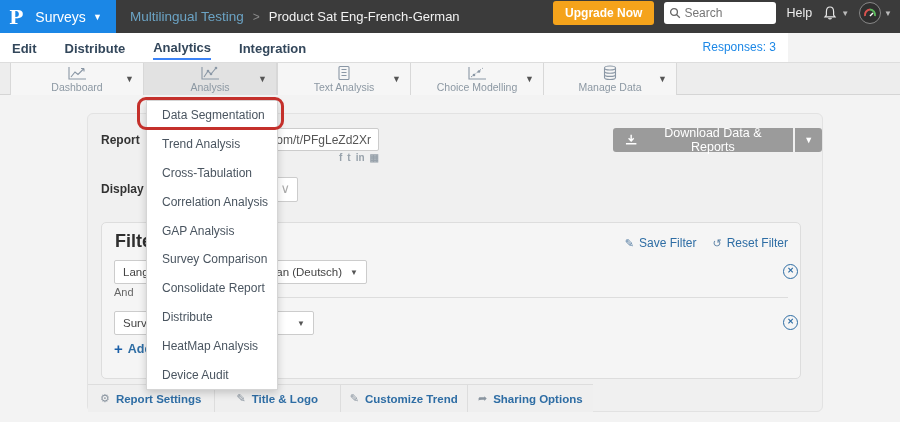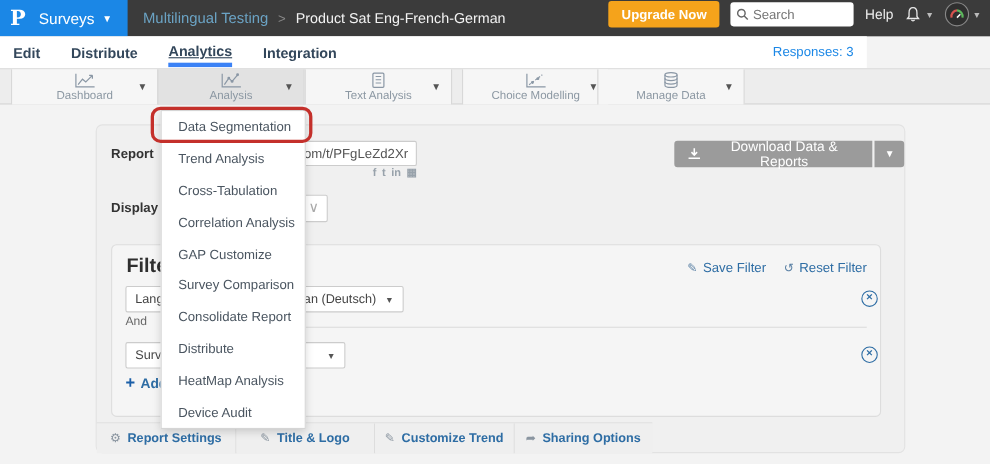--- a/index.html
+++ b/index.html
@@ -27,21 +27,21 @@
   .helplink { color:#eee; font-size:12.5px; cursor:pointer; }
   .icon-caret { color:#bbb; font-size:8px; }
   .bellwrap, .avatarwrap { display:flex; align-items:center; gap:3px; cursor:pointer; }
   .avatar { width:22px; height:22px; border-radius:50%; background:#2f2f2f; border:1px solid #888;
             display:flex; align-items:center; justify-content:center; }
 
   
   .subnav { position:absolute; left:0; top:33px; width:788px; height:29px; background:#fff; }
   .subnav .links { position:absolute; left:12px; top:0; height:29px; display:flex; gap:28px; align-items:center; }
   .subnav a { font-size:13px; color:#33475b; font-weight:bold; text-decoration:none; cursor:pointer; padding:5px 0 3px 0; }
-  .subnav a.active { border-bottom:4px solid #3b82f6;text-decoration:underline; }
+  .subnav a.active { border-bottom:2px solid #3b82f6; }
   .responses { position:absolute; right:12px; top:7px; font-size:12px; color:#1b87e6; }
 
   
   .toolbar { position:absolute; left:0; top:62px; width:900px; height:33px; background:#ededed;
              border-top:1px solid #ddd; border-bottom:1px solid #d5d5d5; }
   .tseg { position:absolute; top:0; height:32px; width:134px; background:#f6f6f6; border-left:1px solid #d8d8d8;
           border-right:1px solid #d8d8d8; cursor:pointer; }
   .tseg.open { background:#e2e2e2; }
   .tseg .ticon { position:absolute; left:50%; transform:translateX(-50%); top:2px; }
   .tseg .tlabel { position:absolute; left:0; right:0; bottom:2px; text-align:center; font-size:10.5px; color:#8c98a3; }
@@ -183,21 +183,21 @@
     <div class="tseg" style="left:277px">
       <svg class="ticon" width="24" height="16" viewBox="0 0 24 16">
         <rect x="7" y="1.5" width="10" height="13" rx="1" fill="none" stroke="#8a97a5" stroke-width="1.1"></rect>
         <line x1="9.5" y1="4.5" x2="14.5" y2="4.5" stroke="#8a97a5" stroke-width="1"></line>
         <line x1="9.5" y1="7.5" x2="14.5" y2="7.5" stroke="#8a97a5" stroke-width="1"></line>
         <line x1="9.5" y1="10.5" x2="14.5" y2="10.5" stroke="#8a97a5" stroke-width="1"></line>
       </svg>
       <span class="tlabel">Text Analysis</span>
       <span class="tcaret">▼</span>
     </div>
-    <div class="tseg" style="left:420px">
+    <div class="tseg" style="left:410px">
       <svg class="ticon" width="24" height="16" viewBox="0 0 24 16">
         <path d="M4,2 V14 H21" fill="none" stroke="#8a97a5" stroke-width="1.1"></path>
         <path d="M6,12 L18,3" fill="none" stroke="#8a97a5" stroke-width="1" stroke-dasharray="2,1.5"></path>
         <circle cx="9" cy="10" r="1.3" fill="#8a97a5"></circle>
           <circle cx="14" cy="6.5" r="1.3" fill="#8a97a5"></circle>
       </svg>
       <span class="tlabel">Choice Modelling</span>
       <span class="tcaret">▼</span>
     </div>
     <div class="tseg" style="left:543px">
@@ -286,21 +286,21 @@
         <span class="ftlabel">Sharing Options</span>
       </div>
     </div>
   </div>
 
   <div class="menu">
     <div class="mitem">Data Segmentation</div>
     <div class="mitem">Trend Analysis</div>
     <div class="mitem">Cross-Tabulation</div>
     <div class="mitem">Correlation Analysis</div>
-    <div class="mitem">GAP Customize</div>
+    <div class="mitem">GAP Analysis</div>
     <div class="mitem">Survey Comparison</div>
     <div class="mitem">Consolidate Report</div>
     <div class="mitem">Distribute</div>
     <div class="mitem">HeatMap Analysis</div>
     <div class="mitem">Device Audit</div>
   </div>
   <div class="red-annot"></div>
 
 </div>
 

